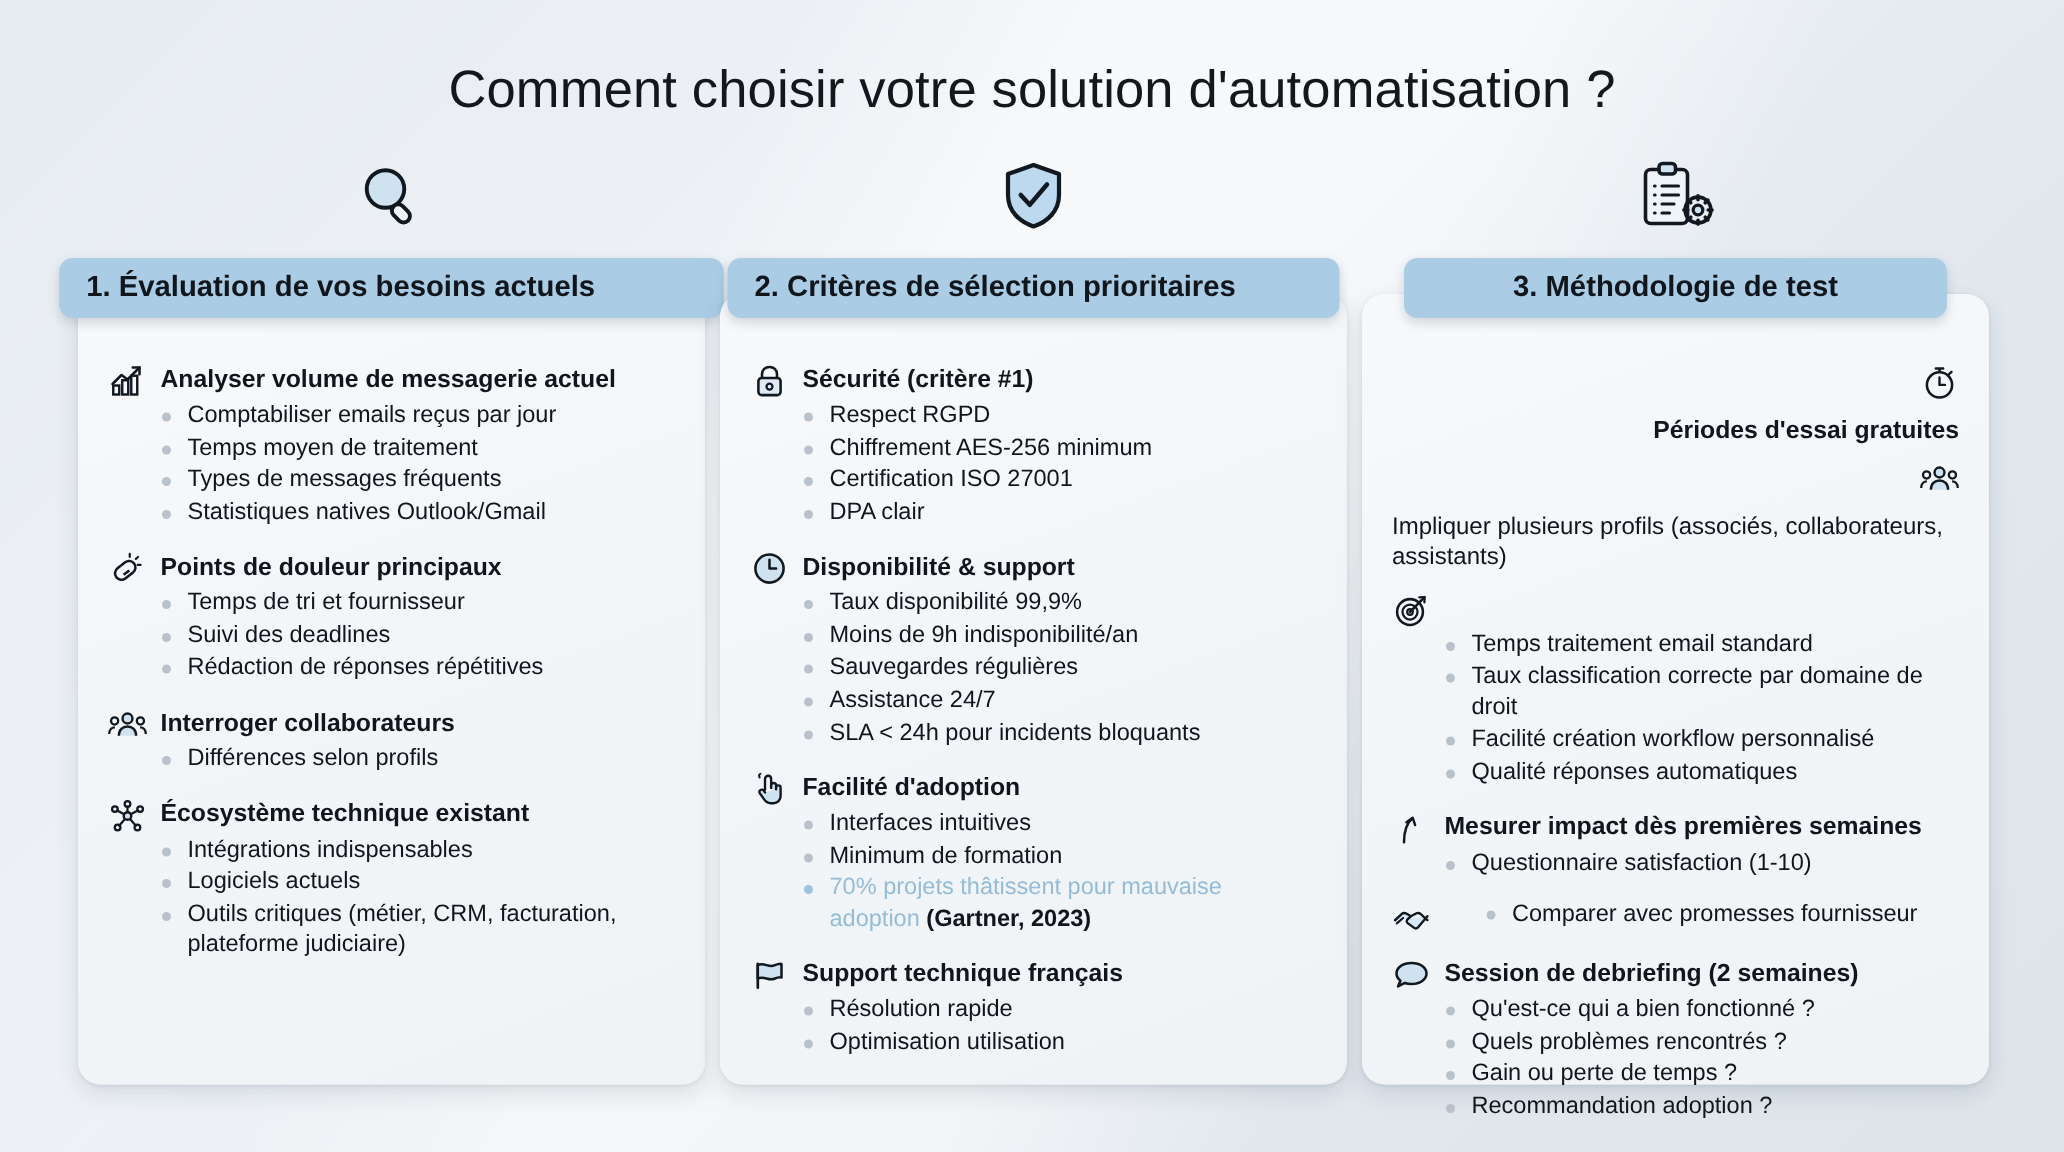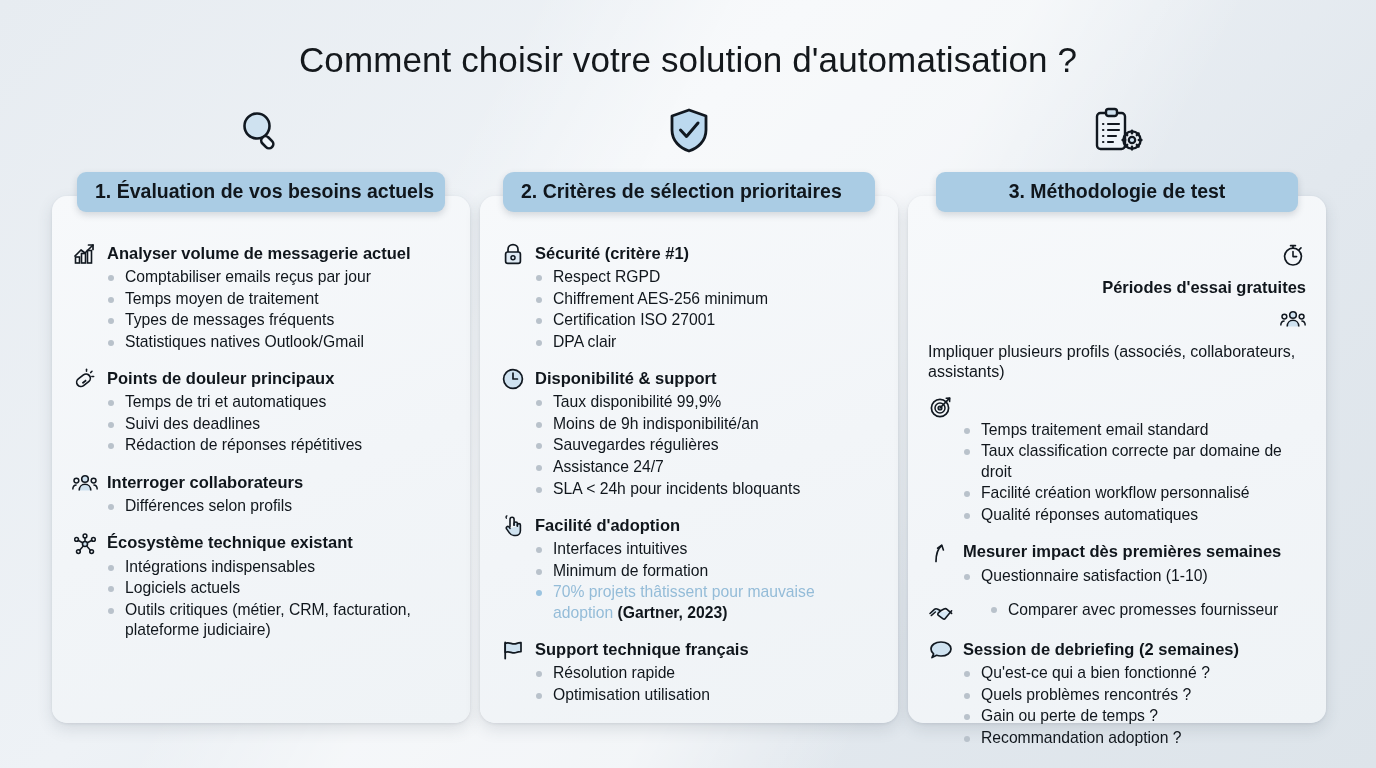--- a/index.html
+++ b/index.html
@@ -52,22 +52,22 @@
     position:absolute;top:-24px;left:50%;transform:translateX(-50%);
     background:#aacce4;
     border-radius:9px;
     box-shadow:0 3px 7px rgba(45,60,78,.18);
     color:#10161c;
     font-size:19.5px;font-weight:bold;
     padding:8px 22px 9px 22px;
     white-space:nowrap;
     text-align:center;
   }
-  .col.c1 .pill{width:368px;box-sizing:border-box;text-align:left;padding-left:18px;}
-  .col.c2 .pill{width:372px;box-sizing:border-box;text-align:left;padding-left:18px;border-radius:11px;}
+  .col.c1 .pill{width:443px;box-sizing:border-box;text-align:left;padding-left:18px;}
+  .col.c2 .pill{width:408px;box-sizing:border-box;text-align:left;padding-left:18px;}
   .col.c3 .pill{width:362px;box-sizing:border-box;text-align:center;padding-left:0;padding-right:0;}
 
   .sections{padding:0 4px;}
   .section{margin-bottom:13px;}
   .sec-head{
     display:flex;align-items:center;gap:9px;
     margin-bottom:1px;
   }
   .sec-ico{
     flex:0 0 26px;width:26px;height:24px;
@@ -202,21 +202,21 @@
                 <g stroke="#111820" stroke-width="1.5" stroke-linecap="round">
                   <line x1="13.5" y1="3.2" x2="13.5" y2="1.3"></line>
                   <line x1="17.6" y1="4.6" x2="19" y2="3.3"></line>
                   <line x1="18.8" y1="8.6" x2="20.7" y2="8.6"></line>
                 </g>
               </svg>
             </span>
             <span class="sec-title">Points de douleur principaux</span>
           </div>
           <ul class="bullets">
-            <li>Temps de tri et automatiques</li>
+            <li>Temps de tri et fournisseur</li>
             <li>Suivi des deadlines</li>
             <li>Rédaction de réponses répétitives</li>
           </ul>
         </div>
 
         <div class="section">
           <div class="sec-head">
             <span class="sec-ico">
               <svg width="26" height="20" viewBox="0 0 26 20">
                 <circle cx="13" cy="6" r="3.3" fill="#cfe2f0" stroke="#111820" stroke-width="1.6"></circle>

